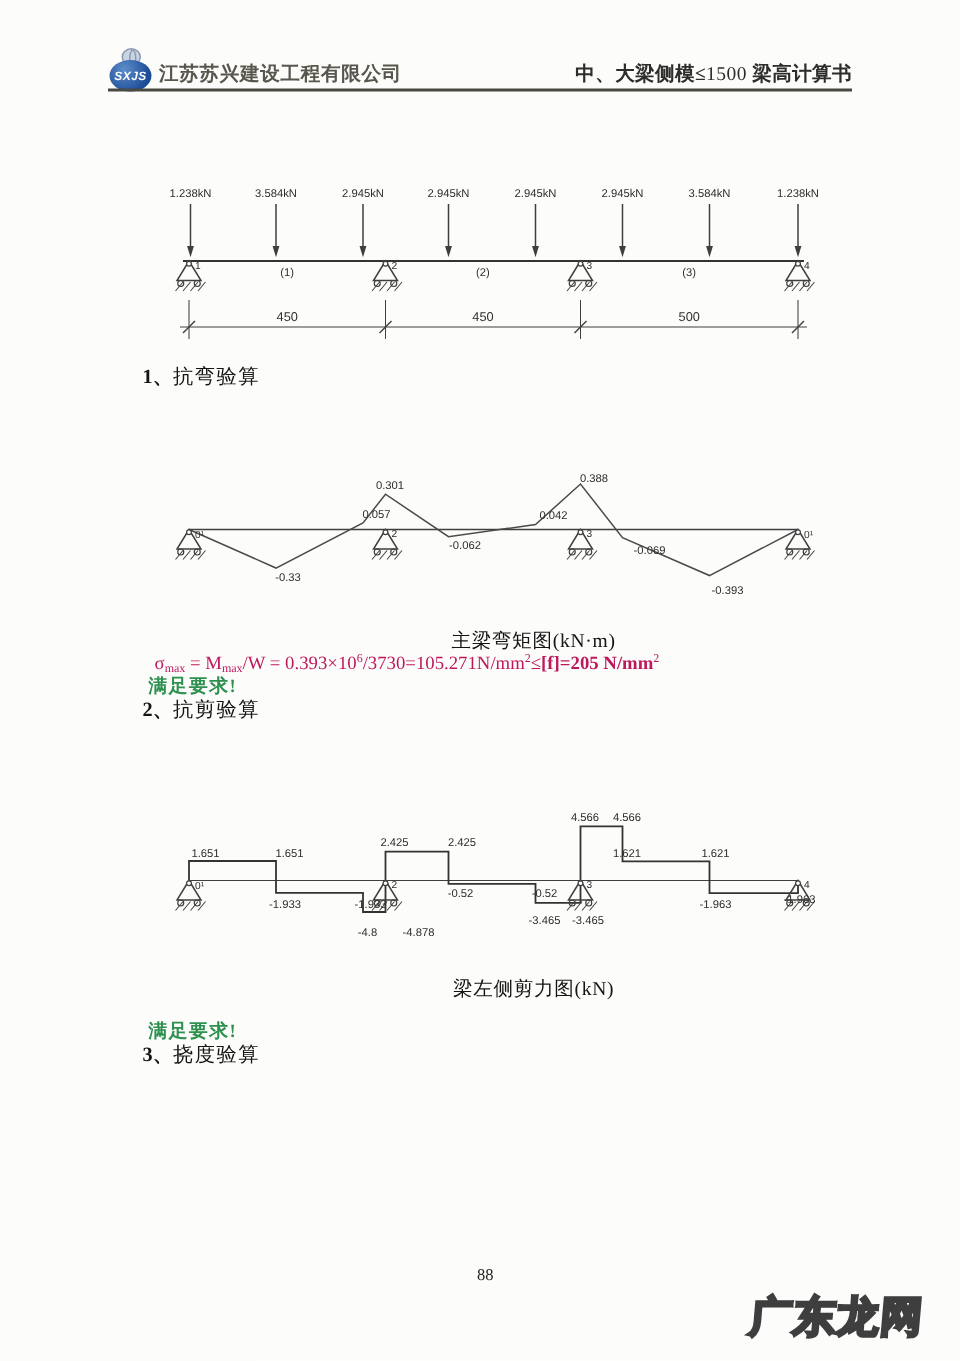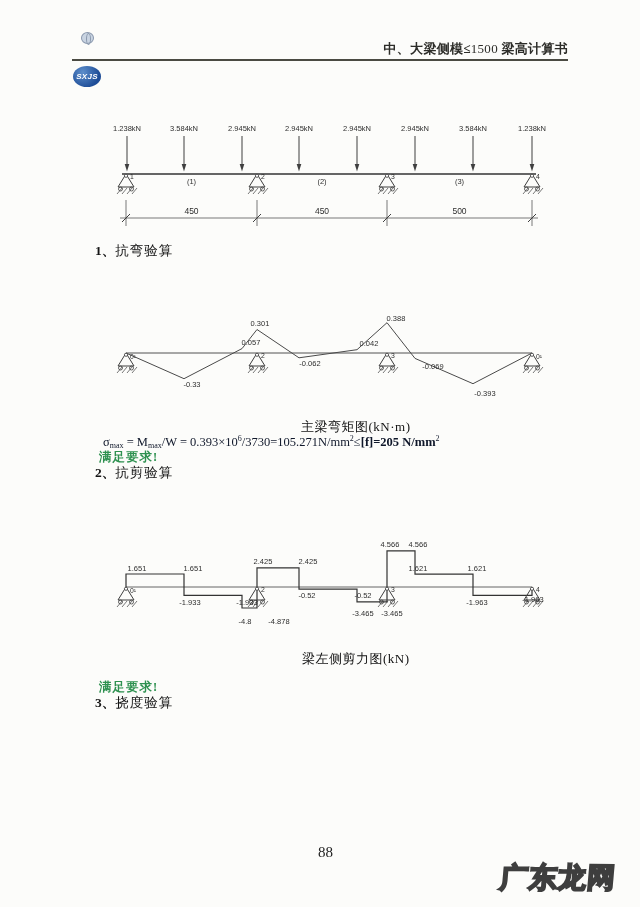--- a/index.html
+++ b/index.html
@@ -6,55 +6,56 @@
   .page{position:relative;width:640px;height:907px;background:#fcfcfa;overflow:hidden;
         font-family:"Liberation Serif","DejaVu Serif",serif;color:#1c1c1c;}
   
   .hdr-rule{position:absolute;left:72px;top:59px;width:496px;height:0;border-bottom:2px solid #4a4a42;}
   .logo{position:absolute;left:73px;top:32px;width:30px;height:29px;}
   .logo .globe{position:absolute;left:8px;top:0;width:13px;height:12px;border-radius:50%;
                background:#c9d4e2;border:1px solid #8a98ad;box-sizing:border-box;}
   .logo .globe:after{content:"";position:absolute;left:4px;top:0;width:3px;height:10px;border:1px solid #8a98ad;border-radius:50%;}
   .logo .ball{position:absolute;left:0;top:8px;width:28px;height:21px;border-radius:50%;
               background:radial-gradient(circle at 35% 30%,#5d8ecb,#1e4d97 70%);
-              display:flex;align-items:center;justify-content:center;margin-top:26px;}
+              display:flex;align-items:center;justify-content:center;}
   .logo .ball span{color:#fff;font-style:italic;font-weight:700;font-size:8px;letter-spacing:.3px;
                    font-family:"Liberation Sans",sans-serif;}
   .company{position:absolute;left:106px;top:40px;font-size:13px;font-weight:600;color:#58564d;letter-spacing:.5px;}
   .doctitle{position:absolute;left:370px;top:40px;width:198px;text-align:right;font-size:13px;
             font-weight:600;color:#2d2d29;letter-spacing:.3px;}
   .doctitle .bnum{font-weight:400;}
   
   .h{position:absolute;left:95px;font-size:13.5px;color:#151515;letter-spacing:1px;}
   .h b{font-weight:700;letter-spacing:0;}
   .caption{position:absolute;font-size:13px;color:#141414;letter-spacing:.5px;margin-left:14px;}
-  .formula{position:absolute;font-size:12.5px;color:#0f172a;white-space:nowrap;text-align:center;}
+  .formula{position:absolute;font-size:12.5px;color:#be185d;white-space:nowrap;text-align:center;}
   .formula .f-sub{font-size:8px;vertical-align:-2px;}
   .formula .f-sup{font-size:8px;vertical-align:5px;}
   .formula .f-b{font-weight:700;}
   .result{position:absolute;left:99px;font-size:12.5px;font-weight:700;letter-spacing:1px;}
-  .pagenum{position:absolute;left:318px;top:844px;font-size:15px;color:#222;}
+  .pagenum{position:absolute;left:318px;top:844px;font-size:11px;color:#222;}
   .watermark{position:absolute;left:500px;top:859px;font-size:28px;font-weight:700;
              font-family:"DejaVu Sans","Liberation Sans",sans-serif;color:#ffffff;
              -webkit-text-stroke:2px #3e3e3e;text-shadow:0 0 1px #3e3e3e;
              transform:skewX(-5deg);letter-spacing:1px;white-space:nowrap;}
   svg{position:absolute;overflow:visible;}
   svg text{font-family:"Liberation Sans","DejaVu Sans",sans-serif;fill:#2e2e2e;}
 </style>
 </head>
 <body>
 
 <div class="page">
 
   <div class="logo">
     <span class="globe"></span>
     <span class="ball">
       <span>SXJS</span>
     </span>
   </div>
+  <div class="company">江苏苏兴建设工程有限公司</div>
   <div class="doctitle"><span>中、大梁侧模≤</span><span class="bnum">1500</span><span> 梁高计算书</span></div>
   <div class="hdr-rule"></div>
 
   <svg id="svg-load" style="left:72px;top:100px;" width="496" height="132" viewBox="0 0 496 132">
       <line x1="50" y1="74" x2="464" y2="74" stroke="#333" stroke-width="1.4"></line>
       <g>
         <text x="55" y="31" font-size="7.5" text-anchor="middle">1.238kN</text>
         <line x1="55" y1="36" x2="55" y2="65" stroke="#3f3f3f" stroke-width="1"></line>
         <polygon points="52.7,64 57.3,64 55,71.5" fill="#3f3f3f"></polygon>
       </g>

